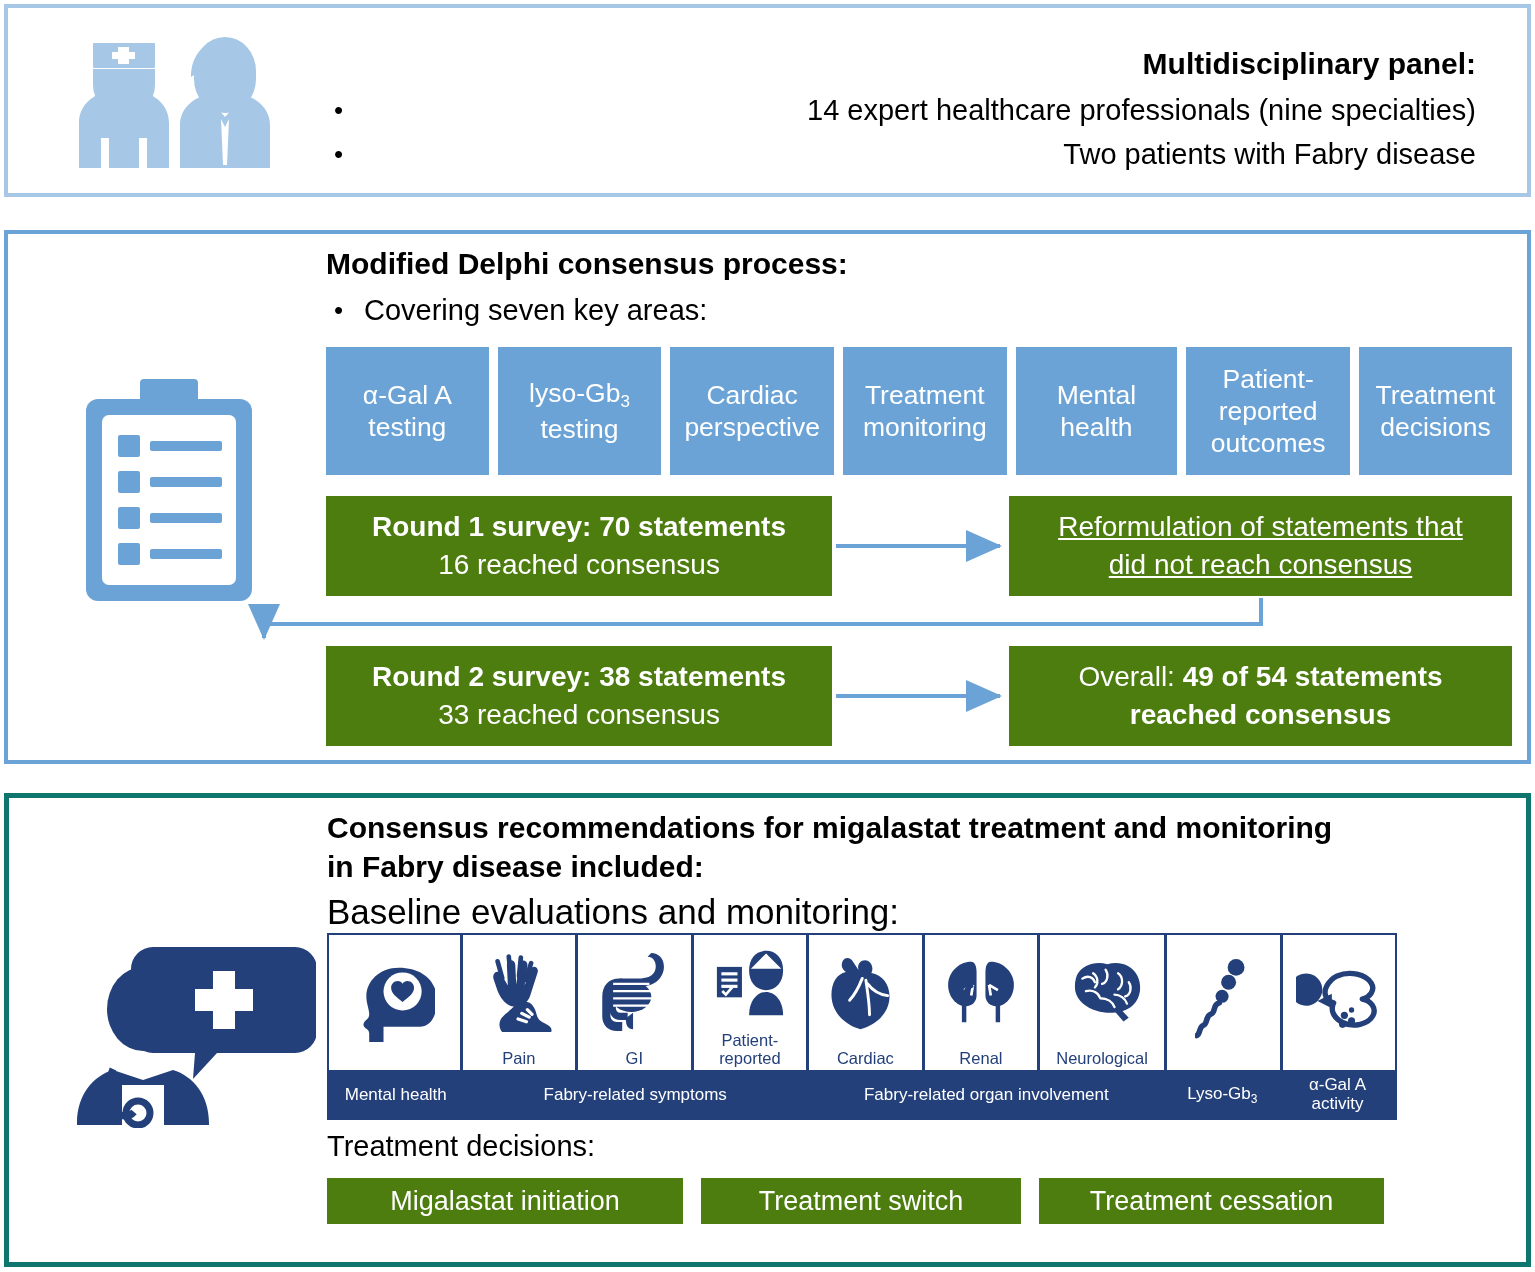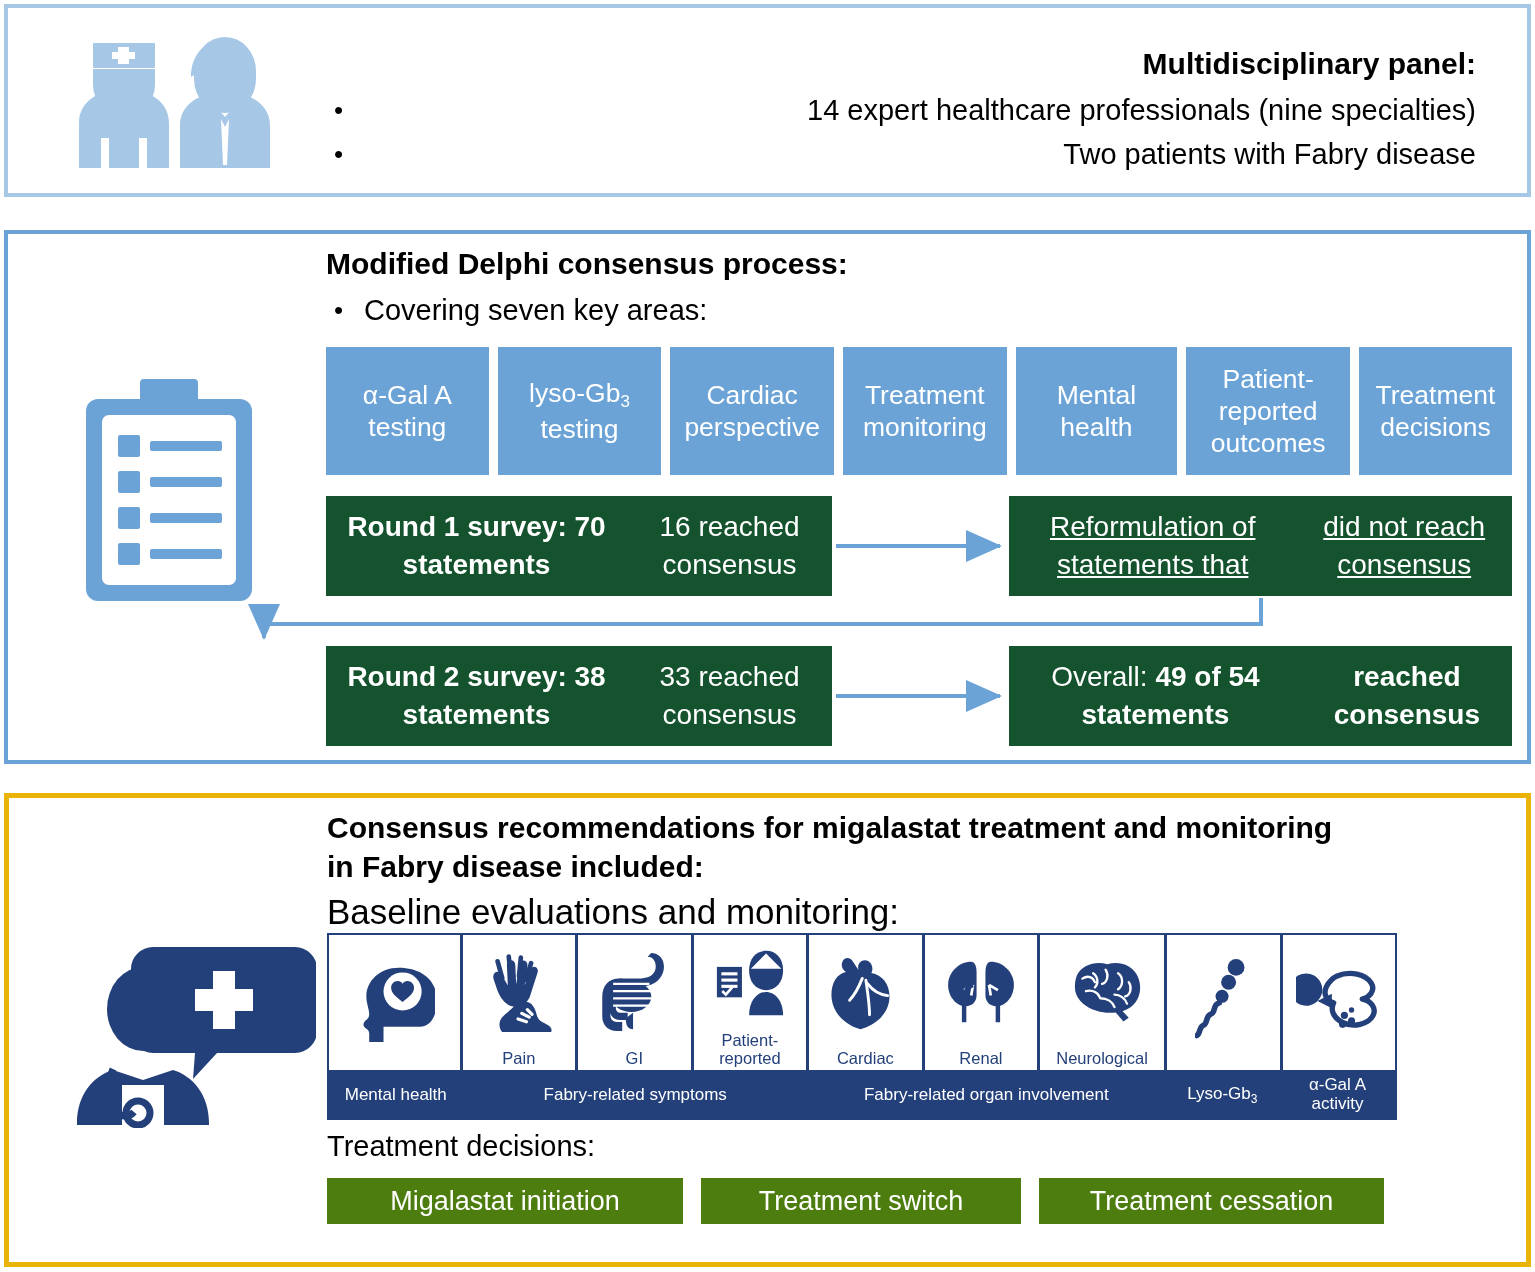--- a/index.html
+++ b/index.html
@@ -27,21 +27,21 @@
     border: 4px solid #a7c7e7;
     text-align: right;
   }
   #panel-mid {
     left: 4px; top: 230px; width: 1527px; height: 534px;
     border: 4px solid #6ba3d6;
     padding-left: 27px;
   }
   #panel-bottom {
     left: 4px; top: 793px; width: 1527px; height: 474px;
-    border: 5px solid #eab308;
+    border: 5px solid #0f766e;
   }
 
   
   #panel-top .icon-wrap {
     position: absolute; left: 55px; top: 25px; width: 225px; height: 140px;
   }
   #panel-top .text-wrap {
     position: absolute; left: 318px; top: 36px; width: 1150px;
   }
   .hdr-bold {
@@ -98,26 +98,27 @@
     align-items: center;
     justify-content: center;
     box-sizing: border-box;
     padding: 2px 4px;
   }
   .keyarea sub { font-size: 17px; vertical-align: baseline; position: relative; top: 5px; }
 
   
   .flowbox {
     position: absolute;
-    background: #14532d;
+    background: #4d7c0f;
     color: #ffffff;
     box-sizing: border-box;
     display: flex;
-    flex-direction: row;
+    flex-direction: column;
     align-items: center;
+    justify-content: center;
     text-align: center;
     font-size: 28px;
     line-height: 38px;
   }
   .flowbox .l1 { font-weight: bold; }
   .flowbox .l2 { font-weight: normal; }
   .flowbox.plain { font-weight: normal; }
 
   #box-r1   { left: 318px; top: 262px; width: 506px; height: 100px; }
   #box-ref  { left: 1001px; top: 262px; width: 503px; height: 100px; text-decoration: underline; }

